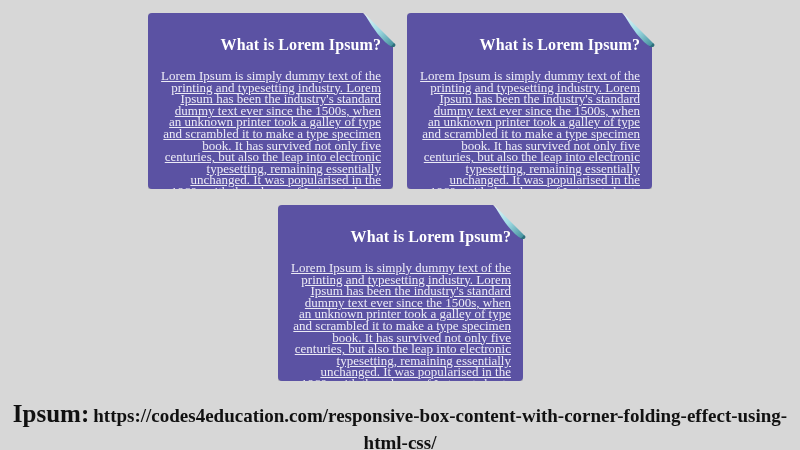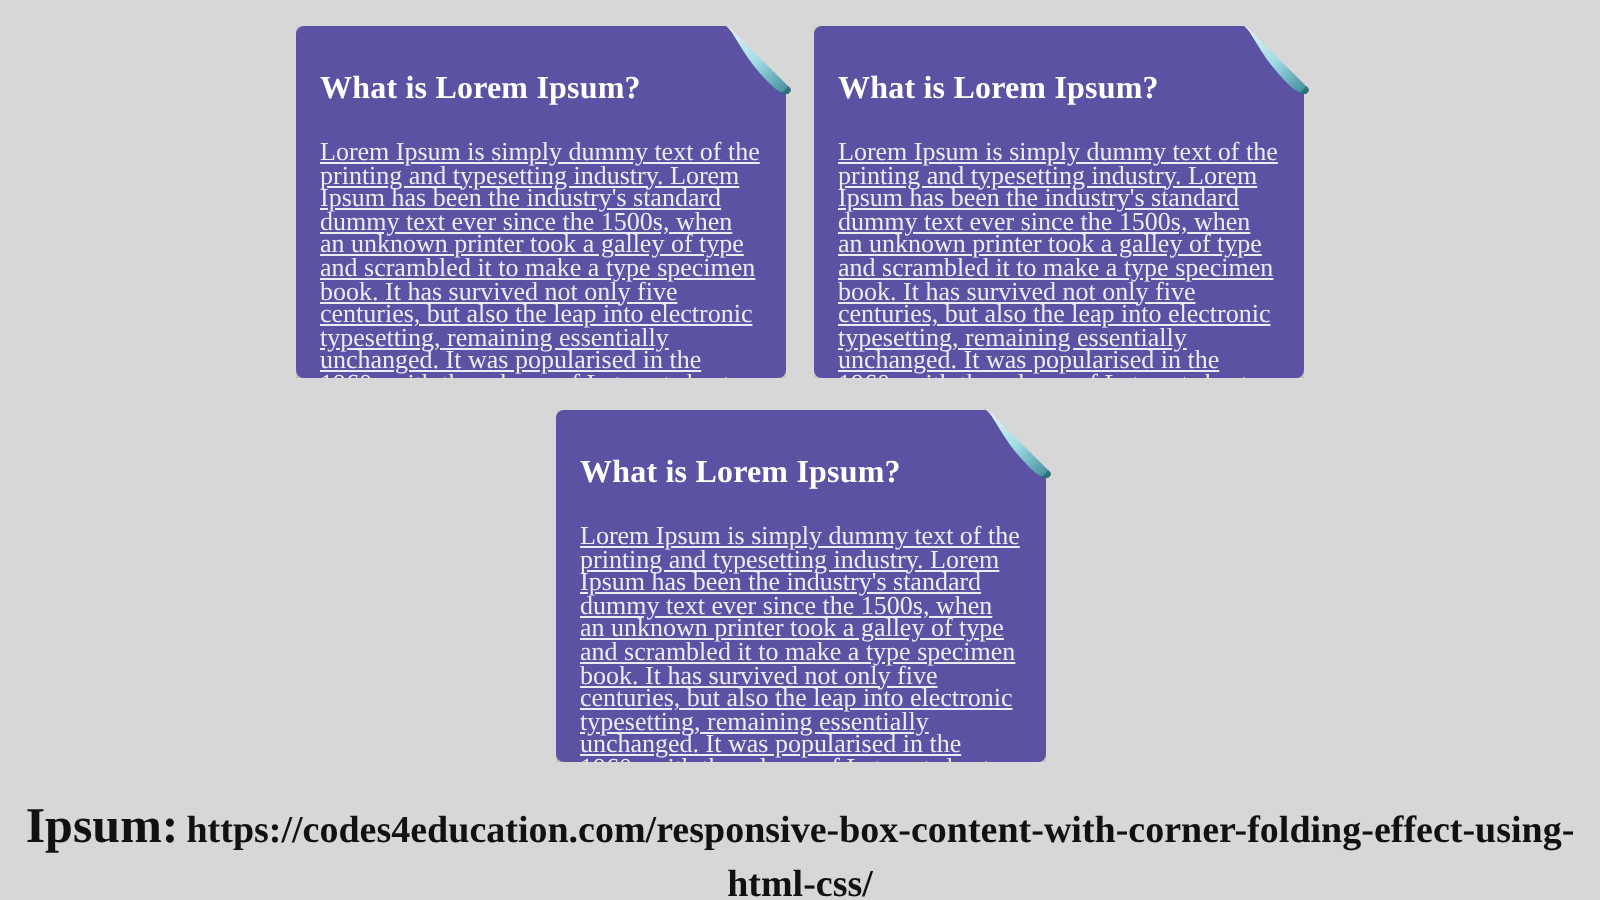--- a/index.html
+++ b/index.html
@@ -21,20 +21,21 @@
       width: 245px;
       height: 176px;
       background: #5b52a3;
       border-radius: 4px;
       box-shadow: 0 1px 3px rgba(0,0,0,0.25);
       color: #ffffff;
       box-sizing: border-box;
       padding: 22px 12px 0 12px;
       
       clip-path: polygon(0 0, calc(100% - 30px) 0, 100% 30px, 100% 100%, 0 100%);
+      text-align: right;
     }
     .box-wrap {
       position: absolute;
       width: 245px;
       height: 176px;
     }
     .box-wrap .box {
       position: absolute;
       left: 0;
       top: 0;

